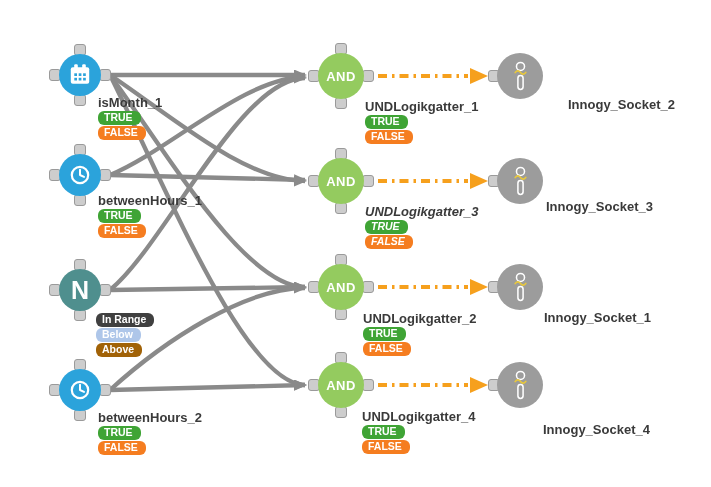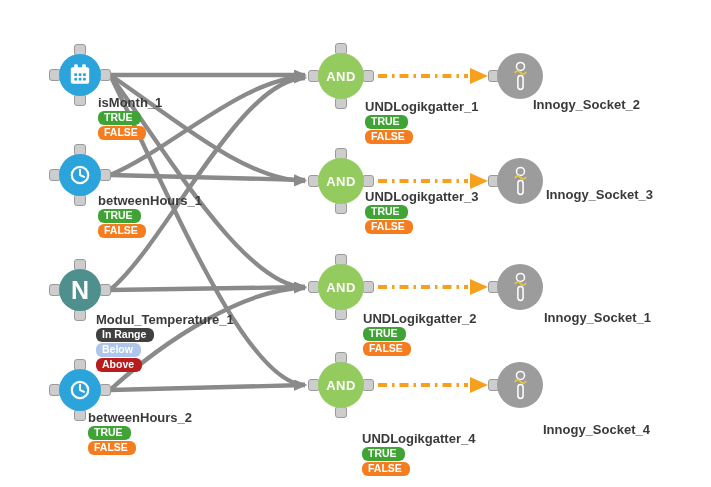--- a/index.html
+++ b/index.html
@@ -25,21 +25,21 @@
   .gate-text{color:#fff;font-weight:700;font-size:13px;letter-spacing:0.5px;}
   .n-letter{color:#fff;font-weight:700;font-size:25px;}
   .labelbox{position:absolute;z-index:3;}
   .node-label{font-size:13px;font-weight:700;color:#3a3a3a;white-space:nowrap;line-height:13px;margin-bottom:2px;}
   .badge{display:block;width:fit-content;color:#fff;font-size:10.5px;font-weight:700;
          padding:0.5px 8px 1.5px 6px;border-radius:6px;margin-bottom:1.5px;line-height:11.5px;white-space:nowrap;}
   .b-true{background:#3fa435;}
   .b-false{background:#f57d20;}
   .b-inrange{background:#404040;}
   .b-below{background:#aec6e9;}
-  .b-above{background:#b91c1c;}
+  .b-above{background:#a16207;}
 </style>
 </head>
 <body>
 
 <div id="canvas">
 
   <svg class="wires" width="711" height="487" viewBox="0 0 711 487">
     <defs>
       <marker id="arrowGray" markerWidth="13" markerHeight="11" refX="11" refY="5.5" orient="auto" markerUnits="userSpaceOnUse">
         <path d="M0,0 L13,5.5 L0,11 Z" fill="#8a8a8a"></path>
@@ -113,39 +113,38 @@
   <div class="node n-left" style="left:59px;top:269px;">
     <span class="port p-top"></span>
     <span class="port p-bottom"></span>
     <span class="port p-left"></span>
     <span class="port p-right"></span>
     <div class="circle c-teal">
       <span class="n-letter">N</span>
     </div>
   </div>
   <div class="labelbox" style="left:96px;top:313px;">
-    <div class="node-label">Modul_Temperature_1</div>
     <span class="badge b-inrange">In Range</span>
     <span class="badge b-below">Below</span>
     <span class="badge b-above">Above</span>
   </div>
 
   <div class="node n-left" style="left:59px;top:369px;">
     <span class="port p-top"></span>
     <span class="port p-bottom"></span>
     <span class="port p-left"></span>
     <span class="port p-right"></span>
     <div class="circle c-blue">
       <svg width="24" height="24" viewBox="0 0 24 24">
         <circle cx="12" cy="12" r="8.2" stroke="#fff" stroke-width="2.2" fill="none"></circle>
         <path d="M12,12 L12,6.8 M12,12 L16,13.9" stroke="#fff" stroke-width="2" stroke-linecap="round" fill="none"></path>
       </svg>
     </div>
   </div>
-  <div class="labelbox" style="left:88px;top:411px;text-align:right;">
+  <div class="labelbox" style="left:98px;top:411px;text-align:right;">
     <div class="node-label">betweenHours_2</div>
     <span class="badge b-true">TRUE</span>
     <span class="badge b-false">FALSE</span>
   </div>
 
   <div class="node n-gate" style="left:318px;top:53px;">
     <span class="port p-top"></span>
     <span class="port p-bottom"></span>
     <span class="port p-left"></span>
     <span class="port p-right"></span>
@@ -161,21 +160,21 @@
 
   <div class="node n-gate" style="left:318px;top:158px;">
     <span class="port p-top"></span>
     <span class="port p-bottom"></span>
     <span class="port p-left"></span>
     <span class="port p-right"></span>
     <div class="circle c-green">
       <span class="gate-text">AND</span>
     </div>
   </div>
-  <div class="labelbox" style="left:365px;top:190px;">
+  <div class="labelbox" style="left:365px;top:205px;font-style:italic;">
     <div class="node-label">UNDLogikgatter_3</div>
     <span class="badge b-true">TRUE</span>
     <span class="badge b-false">FALSE</span>
   </div>
 
   <div class="node n-gate" style="left:318px;top:264px;">
     <span class="port p-top"></span>
     <span class="port p-bottom"></span>
     <span class="port p-left"></span>
     <span class="port p-right"></span>
@@ -191,51 +190,51 @@
 
   <div class="node n-gate" style="left:318px;top:362px;">
     <span class="port p-top"></span>
     <span class="port p-bottom"></span>
     <span class="port p-left"></span>
     <span class="port p-right"></span>
     <div class="circle c-green">
       <span class="gate-text">AND</span>
     </div>
   </div>
-  <div class="labelbox" style="left:362px;top:410px;margin-top:22px;">
+  <div class="labelbox" style="left:362px;top:410px;">
     <div class="node-label">UNDLogikgatter_4</div>
     <span class="badge b-true">TRUE</span>
     <span class="badge b-false">FALSE</span>
   </div>
 
   <div class="node n-out" style="left:497px;top:53px;">
     <span class="port p-left"></span>
     <div class="circle c-gray">
       <svg width="23" height="33" viewBox="0 0 24 34">
         <circle cx="12" cy="6.5" r="4.2" stroke="#fff" stroke-width="1.6" fill="none"></circle>
         <path d="M6.5,12.8 q2.75,-3.4 5.5,0 q2.75,3.4 5.5,0" stroke="#e8c83d" stroke-width="1.8" fill="none" stroke-linecap="round"></path>
         <rect x="9.3" y="16" width="5.4" height="14.5" rx="2.7" stroke="#fff" stroke-width="1.6" fill="none"></rect>
       </svg>
     </div>
   </div>
-  <div class="labelbox" style="left:533px;top:98px;">
+  <div class="labelbox" style="left:568px;top:98px;">
     <div class="node-label">Innogy_Socket_2</div>
   </div>
 
   <div class="node n-out" style="left:497px;top:158px;">
     <span class="port p-left"></span>
     <div class="circle c-gray">
       <svg width="23" height="33" viewBox="0 0 24 34">
         <circle cx="12" cy="6.5" r="4.2" stroke="#fff" stroke-width="1.6" fill="none"></circle>
         <path d="M6.5,12.8 q2.75,-3.4 5.5,0 q2.75,3.4 5.5,0" stroke="#e8c83d" stroke-width="1.8" fill="none" stroke-linecap="round"></path>
         <rect x="9.3" y="16" width="5.4" height="14.5" rx="2.7" stroke="#fff" stroke-width="1.6" fill="none"></rect>
       </svg>
     </div>
   </div>
-  <div class="labelbox" style="left:546px;top:188px;">
+  <div class="labelbox" style="left:546px;top:200px;">
     <div class="node-label">Innogy_Socket_3</div>
   </div>
 
   <div class="node n-out" style="left:497px;top:264px;">
     <span class="port p-left"></span>
     <div class="circle c-gray">
       <svg width="23" height="33" viewBox="0 0 24 34">
         <circle cx="12" cy="6.5" r="4.2" stroke="#fff" stroke-width="1.6" fill="none"></circle>
         <path d="M6.5,12.8 q2.75,-3.4 5.5,0 q2.75,3.4 5.5,0" stroke="#e8c83d" stroke-width="1.8" fill="none" stroke-linecap="round"></path>
         <rect x="9.3" y="16" width="5.4" height="14.5" rx="2.7" stroke="#fff" stroke-width="1.6" fill="none"></rect>

